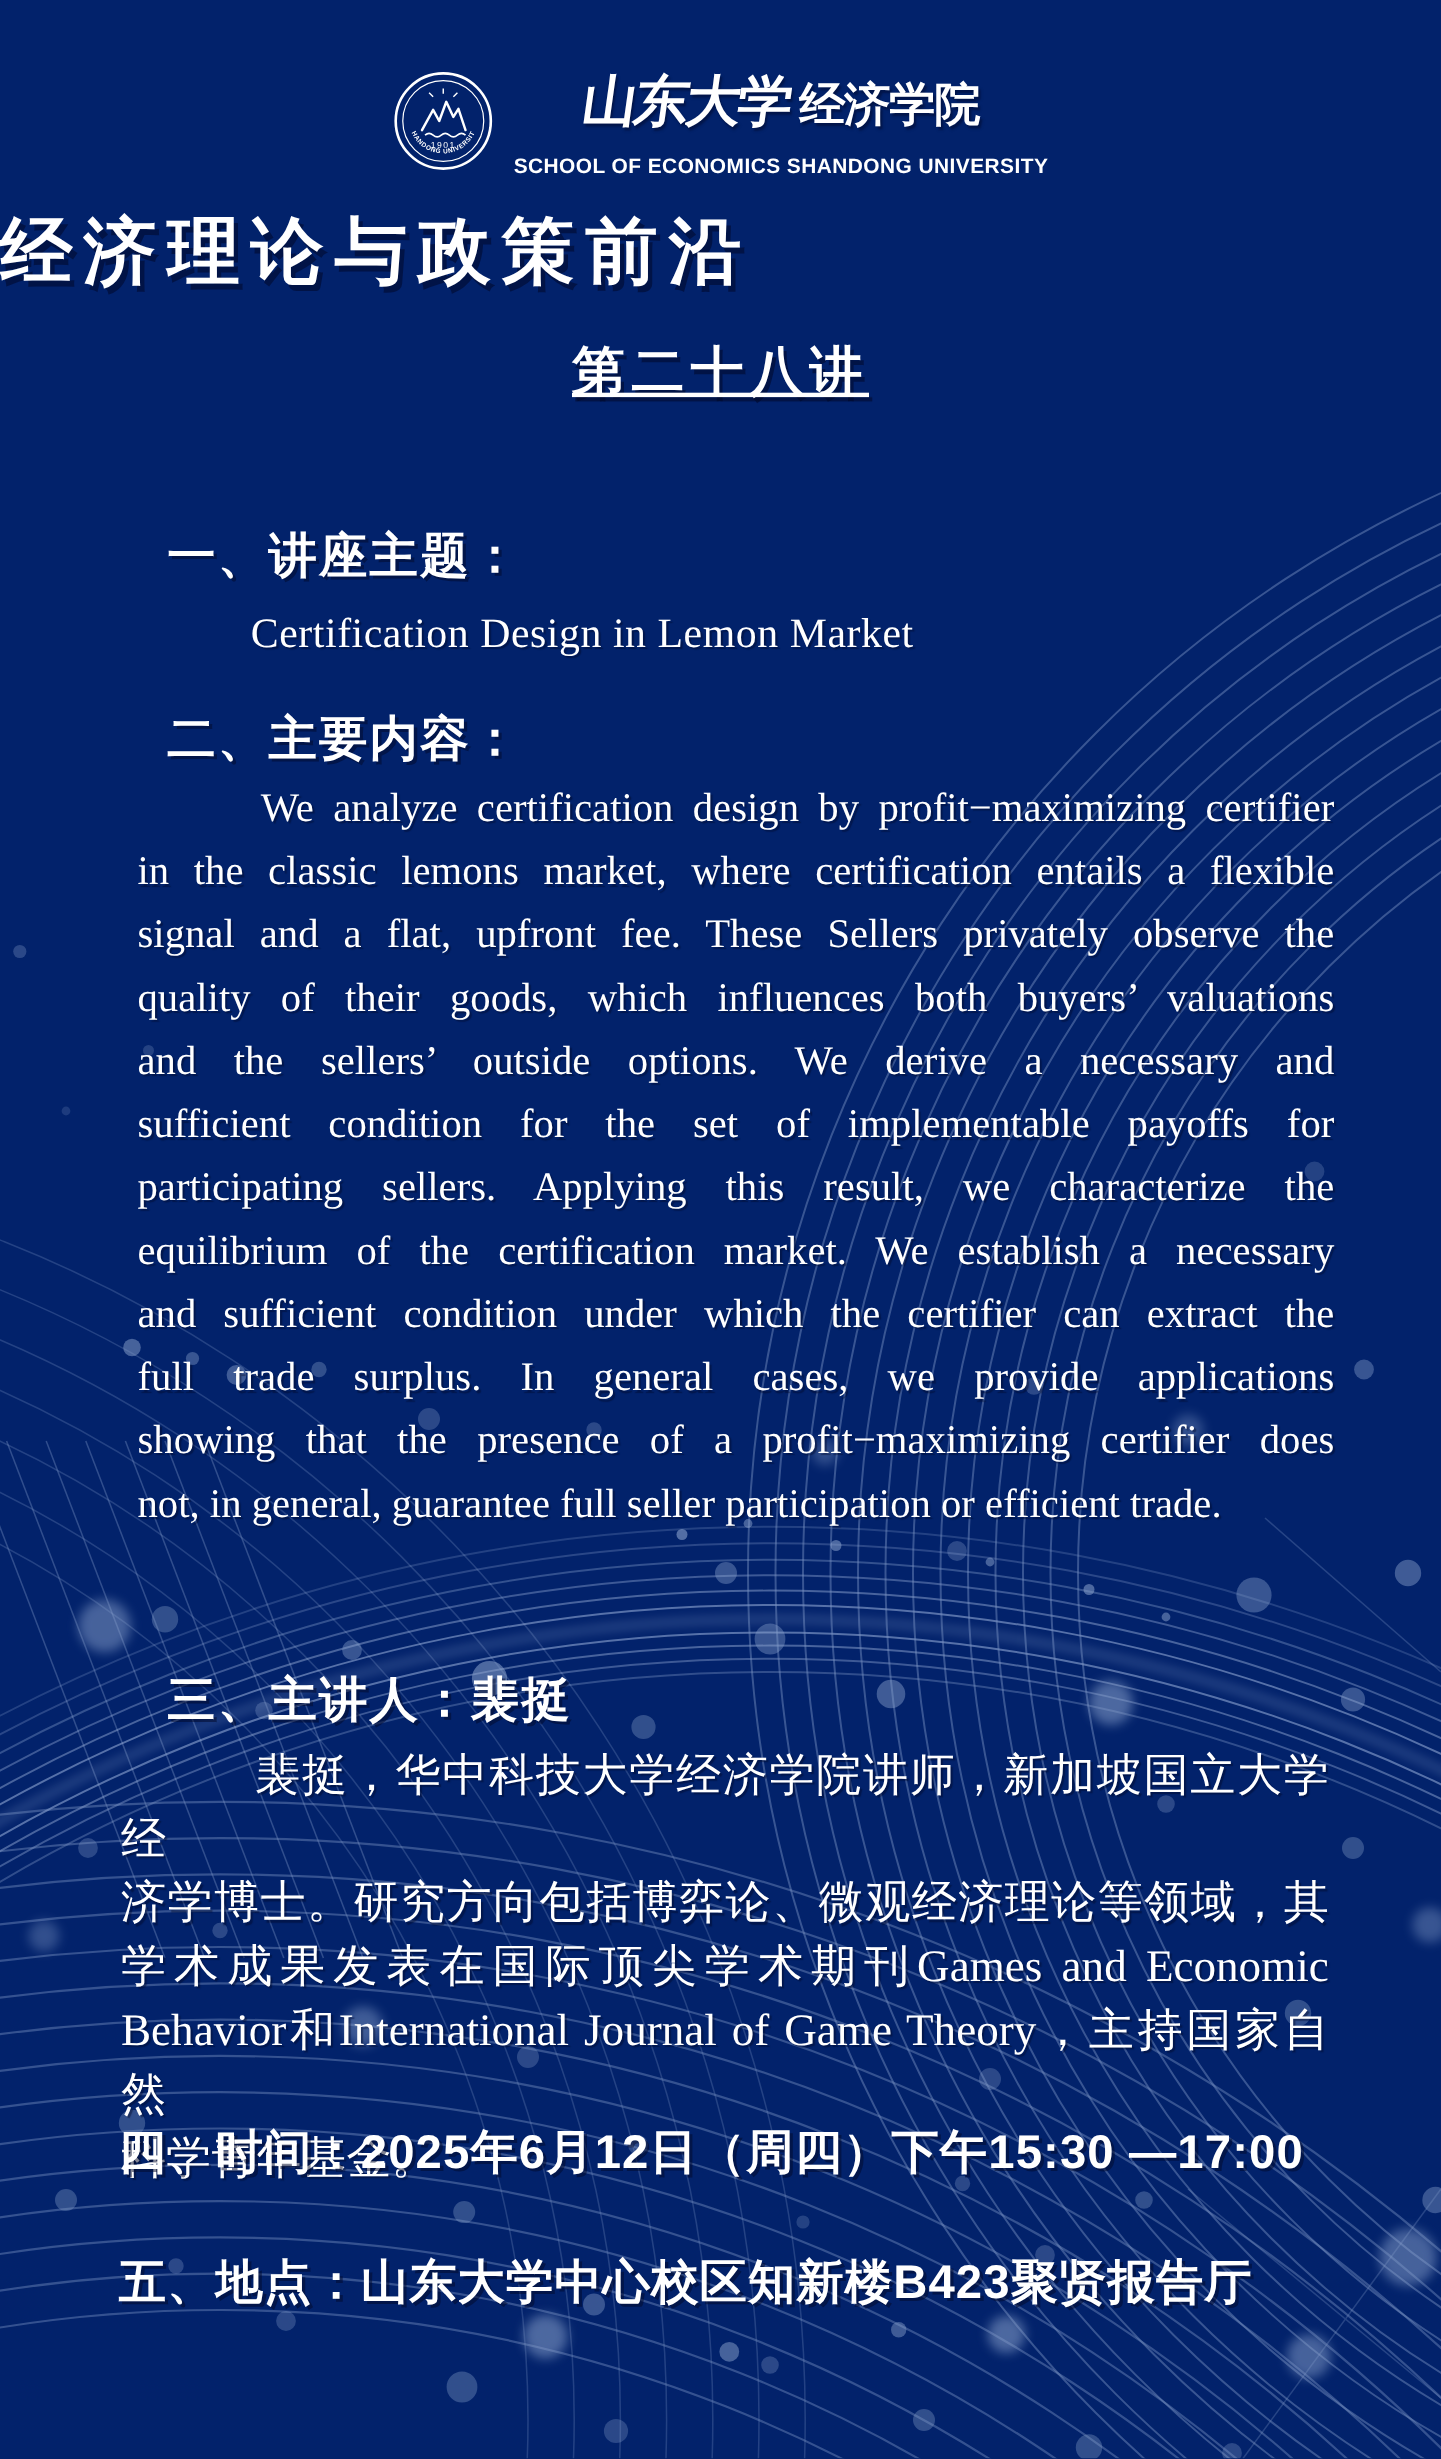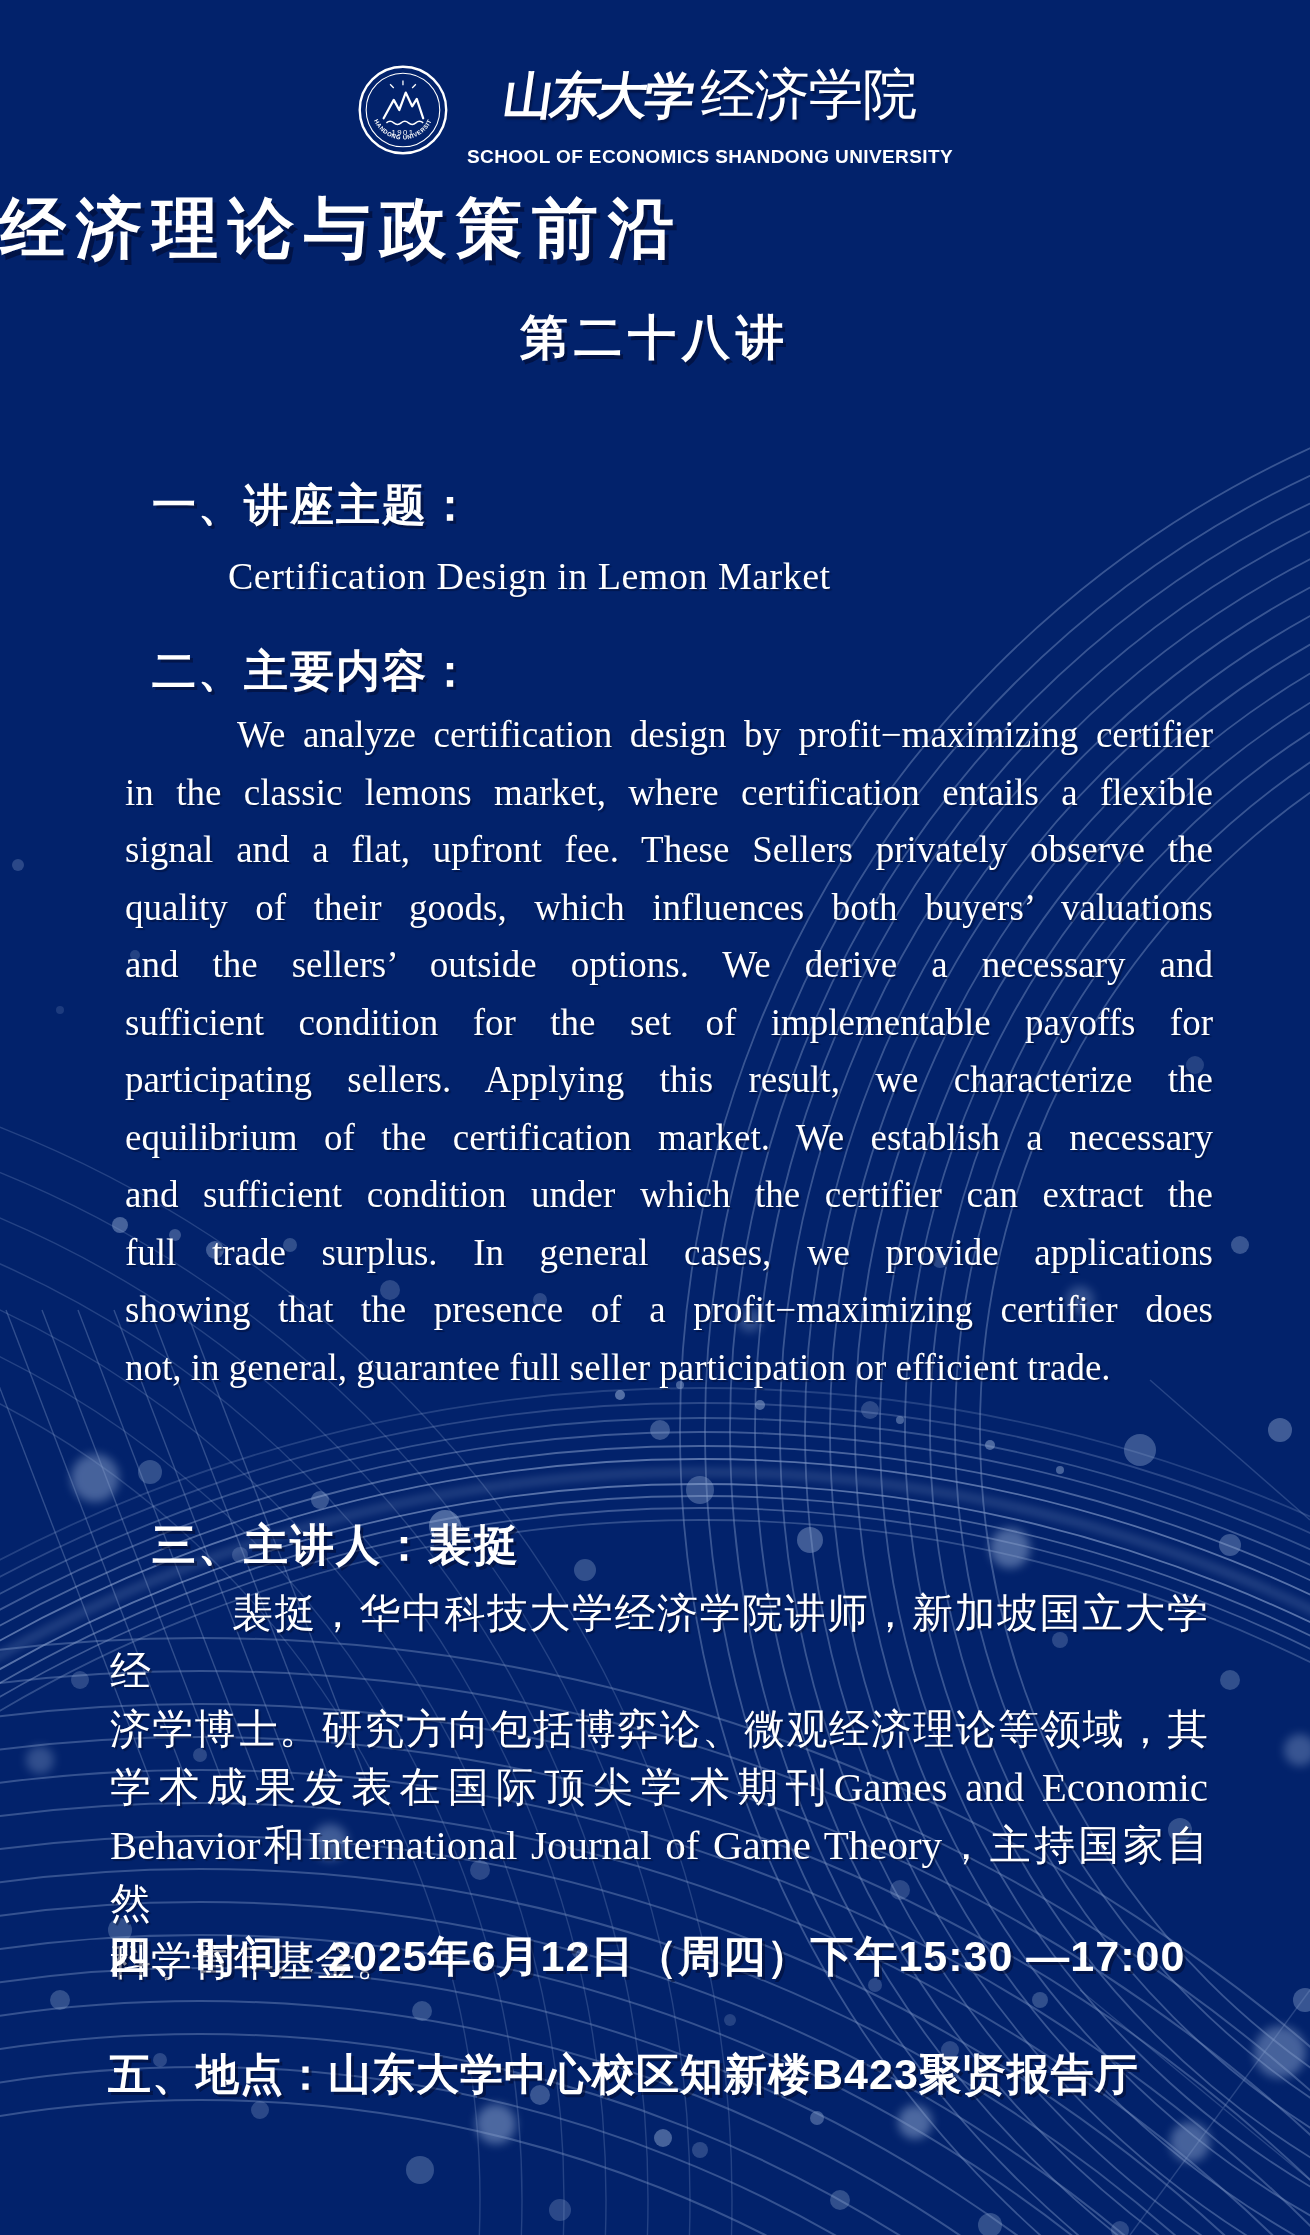--- a/index.html
+++ b/index.html
@@ -11,30 +11,30 @@
   .bg{position:absolute;left:0;top:0;width:1310px;height:2235px;}
 
   
   .brand-row{position:absolute;top:58px;left:50%;transform:translateX(-50%);
     display:flex;align-items:flex-start;white-space:nowrap;}
   .seal{width:92px;height:92px;margin-top:6px;flex:0 0 auto;}
   .brand-text{margin-left:18px;text-align:center;}
   .brand-cn{line-height:1.05;padding-top:8px;text-shadow:2px 3px 2px rgba(1,8,40,.5);}
   .brand-calli{display:inline-block;font-size:50px;font-weight:900;letter-spacing:-3px;
     transform:skewX(-8deg);font-family:"DejaVu Serif",serif;}
-  .brand-unit{display:inline-block;font-size:55px;font-weight:400;letter-spacing:-1px;margin-left:9px;}
+  .brand-unit{display:inline-block;font-size:42px;font-weight:700;letter-spacing:-1px;margin-left:9px;}
   .brand-en{font-size:19px;font-weight:bold;letter-spacing:.4px;margin-top:22px;}
 
   
   .title{position:absolute;top:184px;left:0;width:100%;margin:0;text-align:left;
     font-family:"Liberation Serif",serif;font-weight:900;font-size:66px;letter-spacing:10px;
     text-shadow:4px 5px 0 rgba(1,8,40,.55);}
   .subtitle{position:absolute;top:306px;left:0;width:100%;margin:0;text-align:center;
     font-family:"Liberation Serif",serif;font-weight:900;font-size:48px;letter-spacing:6px;
-    text-shadow:3px 4px 0 rgba(1,8,40,.55);}
+    text-shadow:3px 4px 0 rgba(1,8,40,.55);text-decoration:underline;}
 
   
   .sec-heading{position:absolute;left:152px;margin:0;font-size:44px;font-weight:bold;
     letter-spacing:2px;white-space:nowrap;text-shadow:3px 3px 0 rgba(1,8,40,.5);}
   .pos-topic{top:476px;}
   .pos-content{top:642px;}
   .pos-speaker{top:1516px;}
 
   .topic-body{position:absolute;left:228px;top:554px;margin:0;
     font-family:"Liberation Serif",serif;font-size:38px;letter-spacing:.5px;

